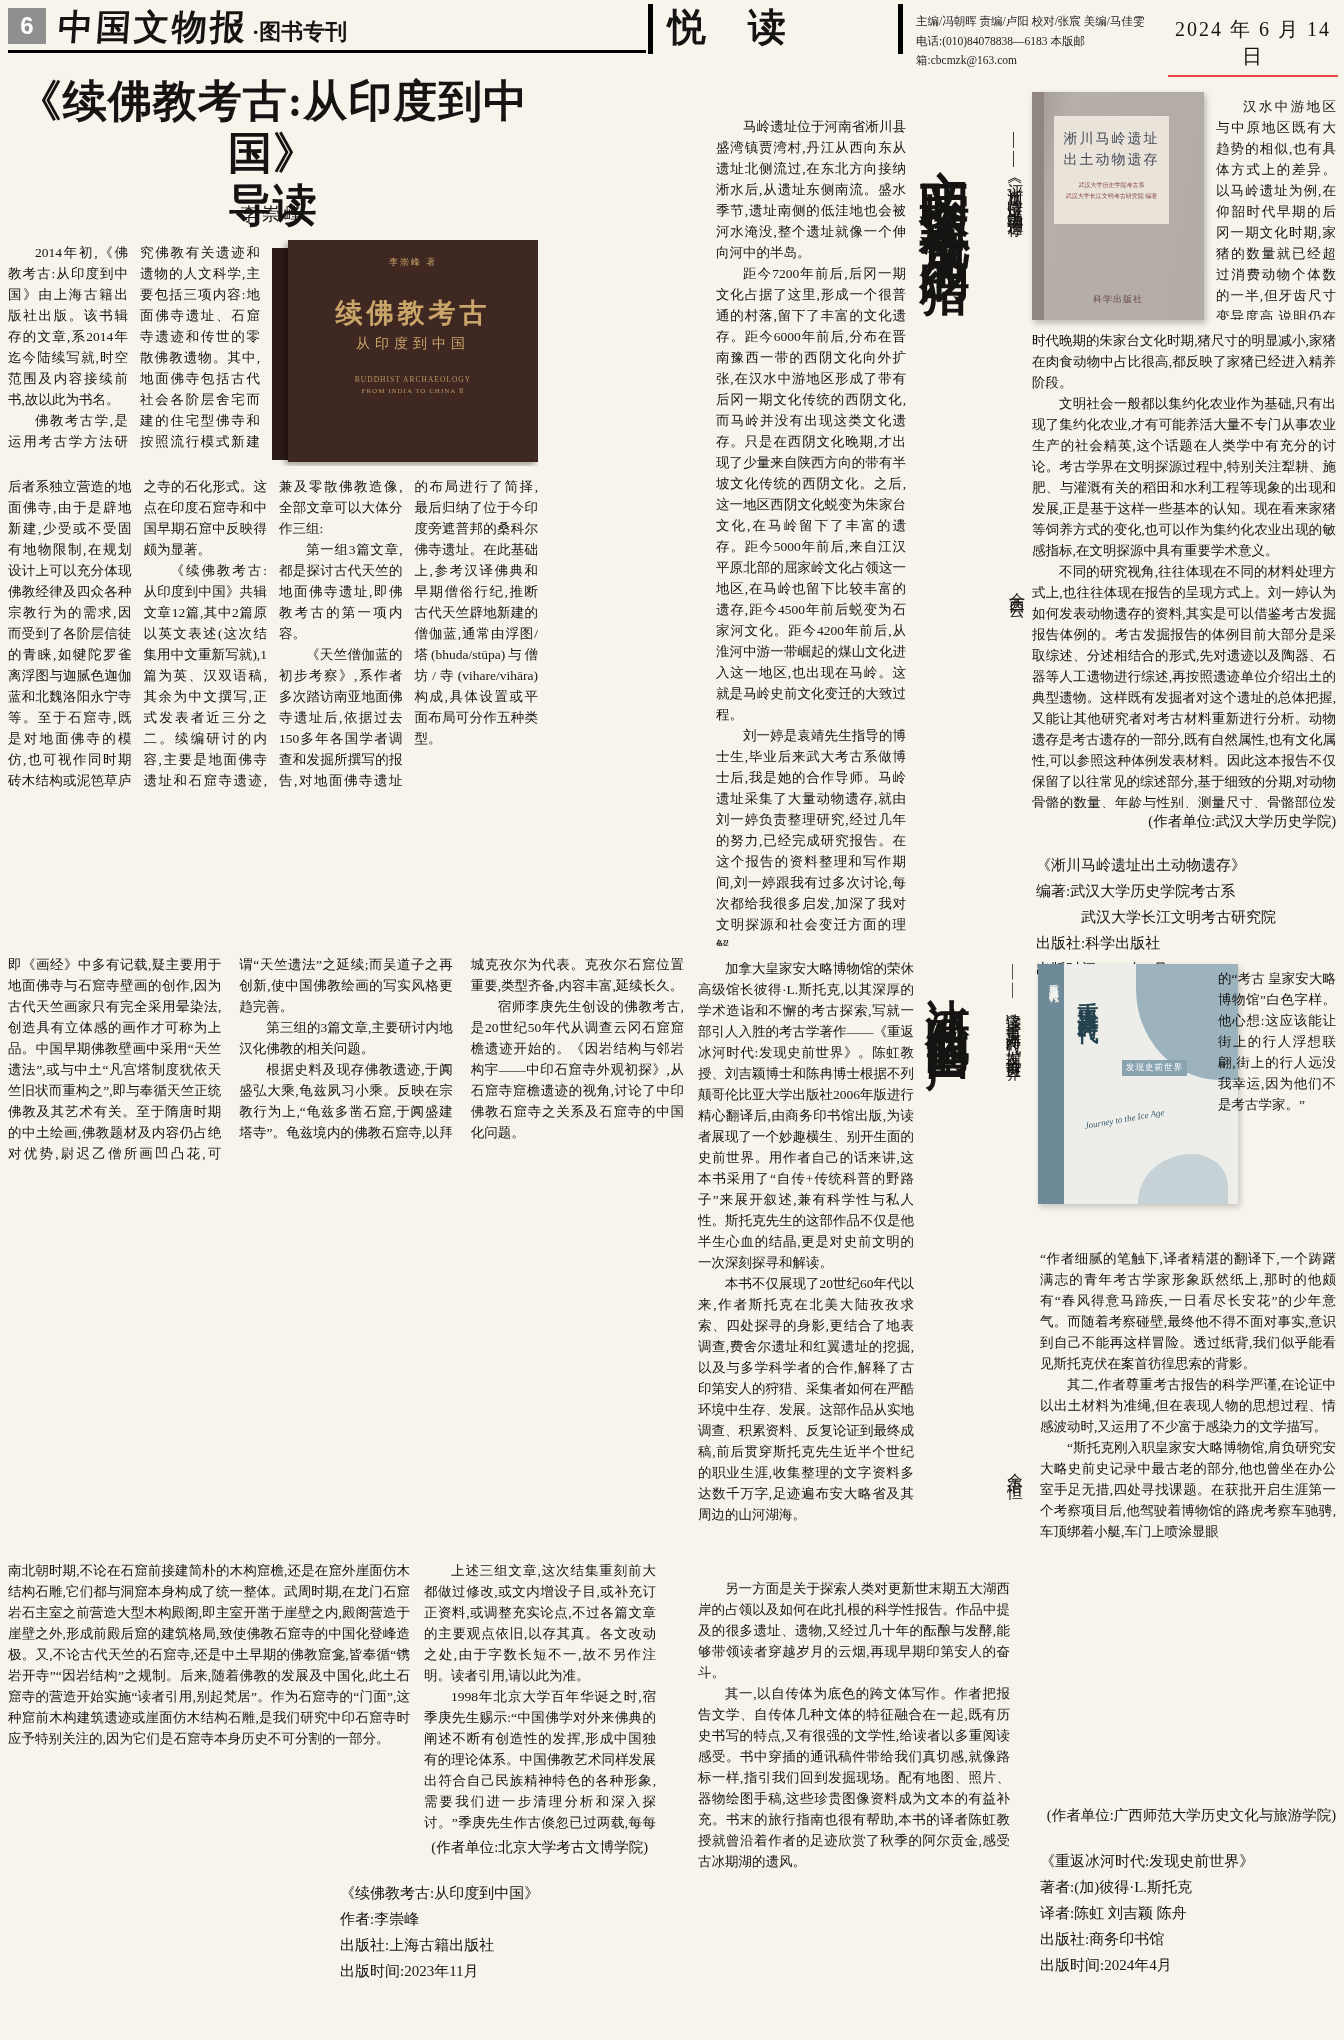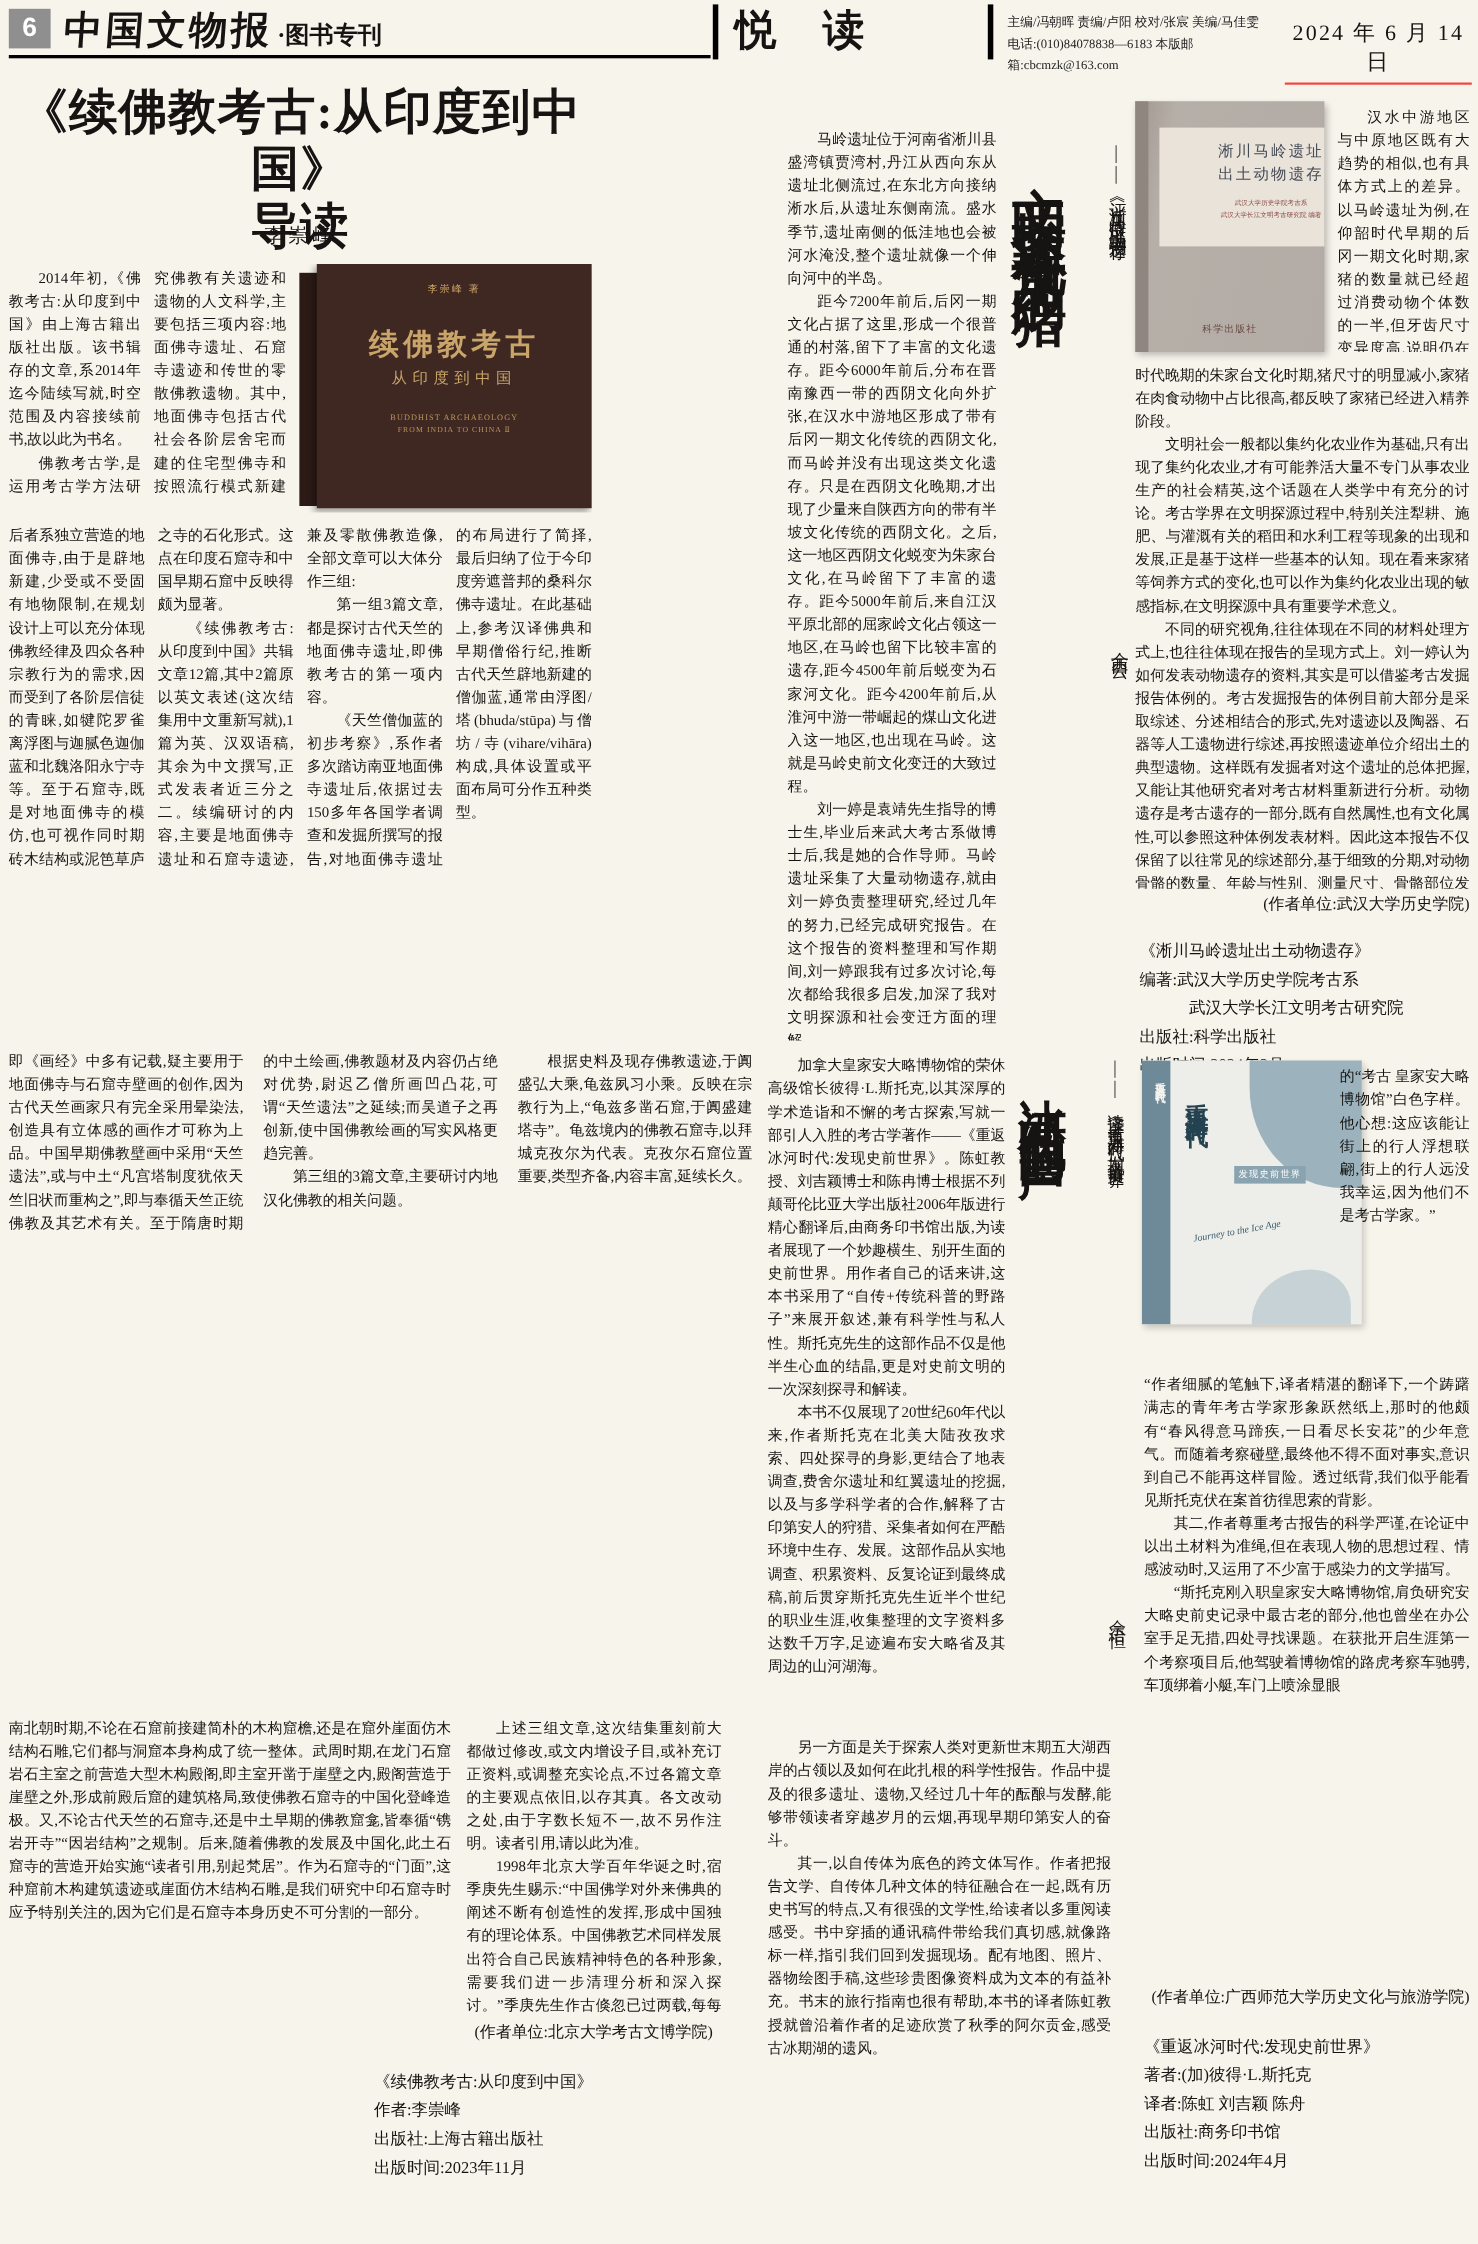--- a/index.html
+++ b/index.html
@@ -36,21 +36,21 @@
   
   .cover{overflow:hidden;}
   #cover1-back{background:#2c1a16;}
   #cover1-front{background:#3f2722;color:#c9a56a;text-align:center;box-shadow:-3px 3px 6px rgba(0,0,0,.35);}
   #cover1-front .c1-author{font-size:9px;margin-top:16px;letter-spacing:2px;}
   #cover1-front .c1-title{font-size:27px;font-weight:bold;letter-spacing:4px;margin-top:26px;}
   #cover1-front .c1-sub{font-size:14px;letter-spacing:5px;margin-top:4px;}
   #cover1-front .c1-en1{font-size:7.5px;letter-spacing:1px;margin-top:22px;color:#b8955d;}
   #cover1-front .c1-en2{font-size:7px;letter-spacing:1px;margin-top:3px;color:#b8955d;}
   #cover2{background:linear-gradient(100deg,#9e968f 0%,#b6afa8 18%,#b3aca6 100%);box-shadow:2px 3px 6px rgba(0,0,0,.25);}
-  #cover2 .c2-label{position:absolute;left:22px;top:24px;width:115px;height:96px;background:#e9e3da;padding-top:12px;text-align:center;padding-left:44px;}
+  #cover2 .c2-label{position:absolute;left:22px;top:24px;width:115px;height:96px;background:#e9e3da;padding-top:12px;text-align:center;}
   #cover2 .c2-t{font-size:14px;letter-spacing:2px;color:#454a56;line-height:1.5;}
   #cover2 .c2-a{font-size:6px;color:#8a4a44;margin-top:10px;line-height:1.8;}
   #cover2 .c2-pub{position:absolute;left:0;right:0;bottom:14px;text-align:center;font-size:9px;color:#6a4a44;letter-spacing:1px;}
   #cover3{background:#edeeea;box-shadow:2px 3px 6px rgba(0,0,0,.2);}
   #cover3 .c3-spine{position:absolute;left:0;top:0;bottom:0;width:26px;background:#6e8a98;}
   #cover3 .c3-spine-t{position:absolute;left:4px;top:12px;width:18px;font-size:9.5px;color:#f2f2ee;font-weight:bold;letter-spacing:2px;}
   #cover3 .c3-blob1{position:absolute;right:-18px;top:-14px;width:120px;height:130px;background:#9cb2bd;border-radius:0 0 0 70%;}
   #cover3 .c3-blob2{position:absolute;right:10px;bottom:-30px;width:90px;height:80px;background:#c6d2d6;border-radius:60% 40% 0 0;}
   #cover3 .c3-title{position:absolute;left:36px;top:22px;font-size:21px;font-weight:bold;color:#24424f;letter-spacing:4px;}
   #cover3 .c3-sub{position:absolute;left:84px;top:96px;background:#8aa3b0;color:#fff;font-size:8.5px;padding:2px 4px;letter-spacing:1px;}
@@ -104,20 +104,21 @@
     <p class="para">《天竺僧伽蓝的初步考察》,系作者多次踏访南亚地面佛寺遗址后,依据过去150多年各国学者调查和发掘所撰写的报告,对地面佛寺遗址的布局进行了简择,最后归纳了位于今印度旁遮普邦的桑科尔佛寺遗址。在此基础上,参考汉译佛典和早期僧俗行纪,推断古代天竺辟地新建的僧伽蓝,通常由浮图/塔(bhuda/stūpa)与僧坊/寺(vihare/vihāra)构成,具体设置或平面布局可分作五种类型。</p>
   </div>
 
 <div class="abs txt" style="left:552px;top:80px;width:146px;height:864px;">
   </div>
 
 <div class="abs txt" style="left:8px;top:954px;width:676px;height:598px;column-count:3;column-gap:18px;">
     <p class="para cont">即《画经》中多有记载,疑主要用于地面佛寺与石窟寺壁画的创作,因为古代天竺画家只有完全采用晕染法,创造具有立体感的画作才可称为上品。中国早期佛教壁画中采用“天竺遗法”,或与中土“凡宫塔制度犹依天竺旧状而重构之”,即与奉循天竺正统佛教及其艺术有关。至于隋唐时期的中土绘画,佛教题材及内容仍占绝对优势,尉迟乙僧所画凹凸花,可谓“天竺遗法”之延续;而吴道子之再创新,使中国佛教绘画的写实风格更趋完善。</p>
     <p class="para">第三组的3篇文章,主要研讨内地汉化佛教的相关问题。</p>
     <p class="para">根据史料及现存佛教遗迹,于阗盛弘大乘,龟兹夙习小乘。反映在宗教行为上,“龟兹多凿石窟,于阗盛建塔寺”。龟兹境内的佛教石窟寺,以拜城克孜尔为代表。克孜尔石窟位置重要,类型齐备,内容丰富,延续长久。</p>
+    <p class="para">宿师李庚先生创设的佛教考古,是20世纪50年代从调查云冈石窟窟檐遗迹开始的。《因岩结构与邻岩构宇——中印石窟寺外观初探》,从石窟寺窟檐遗迹的视角,讨论了中印佛教石窟寺之关系及石窟寺的中国化问题。</p>
   </div>
 
 <div class="abs txt" style="left:8px;top:1560px;width:402px;height:272px;">
     <p class="para cont">南北朝时期,不论在石窟前接建简朴的木构窟檐,还是在窟外崖面仿木结构石雕,它们都与洞窟本身构成了统一整体。武周时期,在龙门石窟岩石主室之前营造大型木构殿阁,即主室开凿于崖壁之内,殿阁营造于崖壁之外,形成前殿后窟的建筑格局,致使佛教石窟寺的中国化登峰造极。又,不论古代天竺的石窟寺,还是中土早期的佛教窟龛,皆奉循“镌岩开寺”“因岩结构”之规制。后来,随着佛教的发展及中国化,此土石窟寺的营造开始实施“读者引用,别起梵居”。作为石窟寺的“门面”,这种窟前木构建筑遗迹或崖面仿木结构石雕,是我们研究中印石窟寺时应予特别关注的,因为它们是石窟寺本身历史不可分割的一部分。</p>
   </div>
 <div class="abs txt" style="left:424px;top:1560px;width:232px;height:272px;">
     <p class="para">上述三组文章,这次结集重刻前大都做过修改,或文内增设子目,或补充订正资料,或调整充实论点,不过各篇文章的主要观点依旧,以存其真。各文改动之处,由于字数长短不一,故不另作注明。读者引用,请以此为准。</p>
     <p class="para">1998年北京大学百年华诞之时,宿季庚先生赐示:“中国佛学对外来佛典的阐述不断有创造性的发挥,形成中国独有的理论体系。中国佛教艺术同样发展出符合自己民族精神特色的各种形象,需要我们进一步清理分析和深入探讨。”季庚先生作古倏忽已过两载,每每见到先生二十年前之训条,总是涌起无限的思念……</p>
   </div>
 

